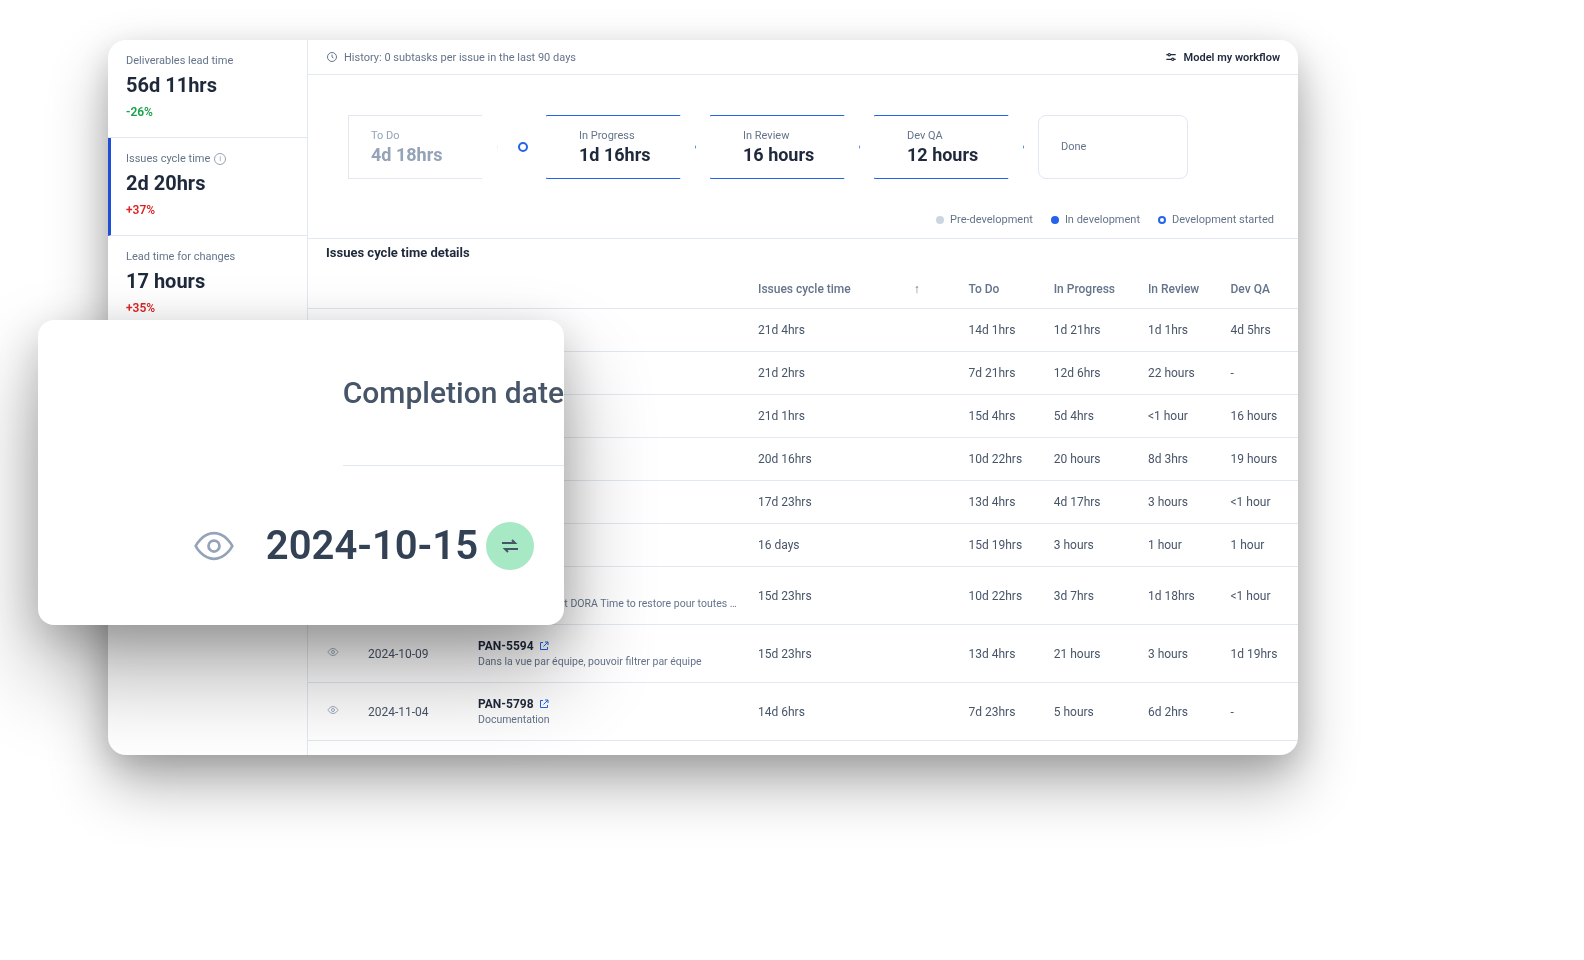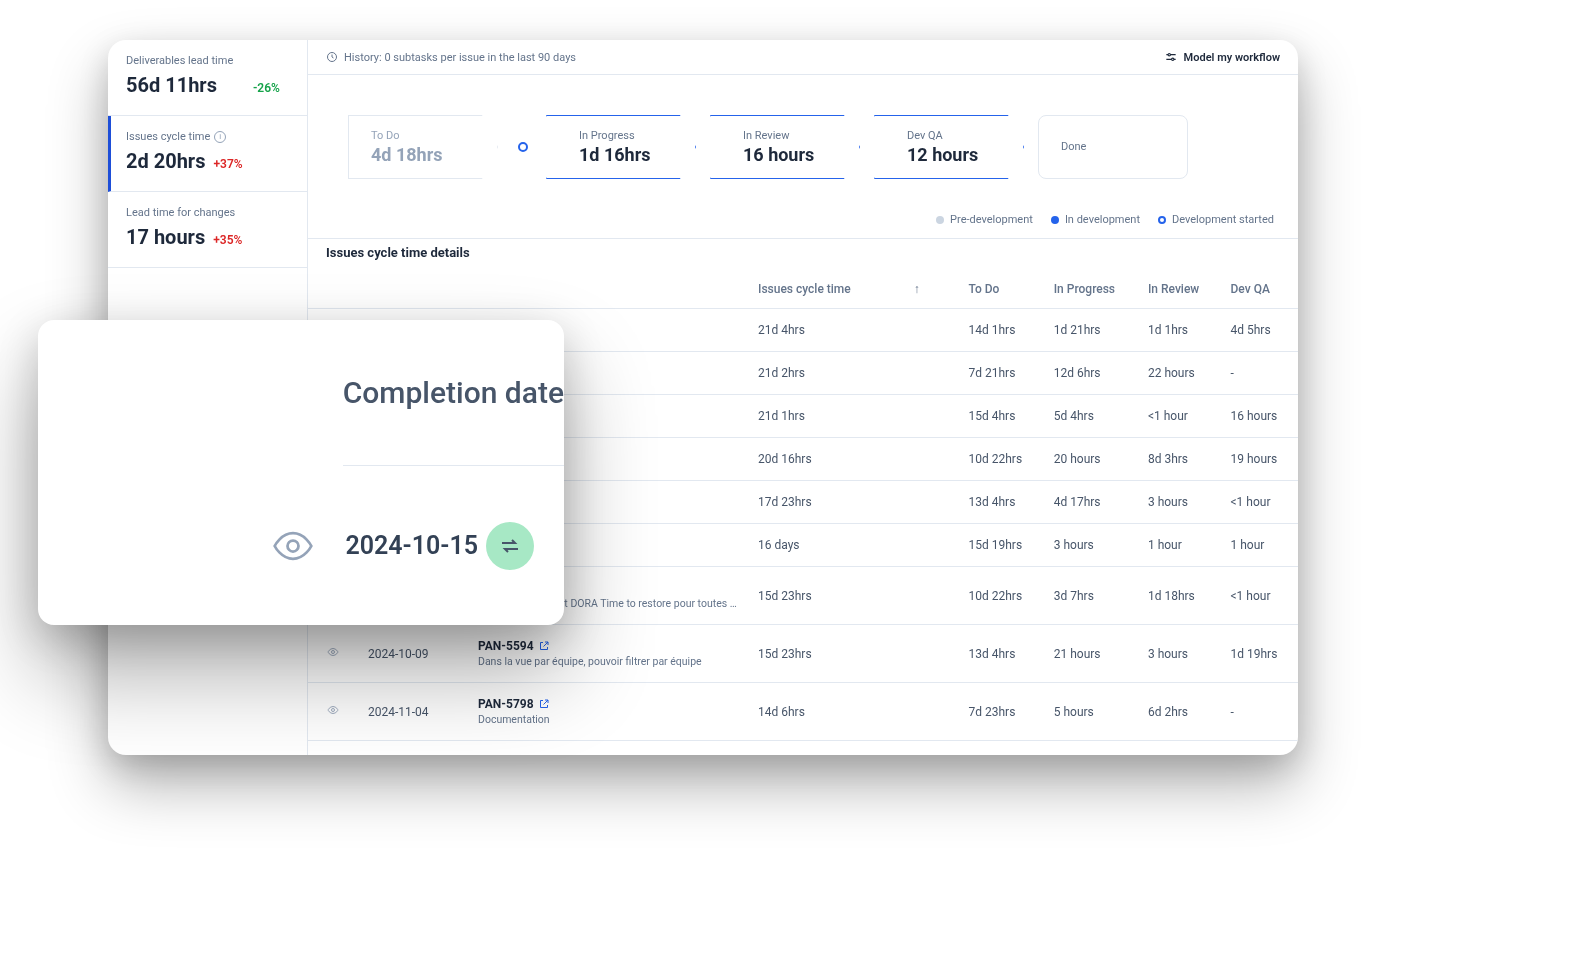--- a/index.html
+++ b/index.html
@@ -29,24 +29,24 @@
     overflow:hidden;
     color:var(--text-dark);
   }
   .app-body { display:flex; height:100%; }
 
   
   .metrics-col { width:200px; border-right:1px solid var(--border); display:flex; flex-direction:column; }
   .metric-box { padding:14px 16px 18px 18px; border-bottom:1px solid var(--border); }
   .metric-box.active { border-left:3px solid var(--accent-blue); padding-left:15px; background:#fff; }
   .metric-label { font-size:11px; color:var(--text-muted); margin-bottom:6px; display:flex; align-items:center; gap:4px; }
-  .metric-value-row { display:flex; align-items:baseline; gap:8px; }
+  .metric-value-row { display:flex; align-items:baseline; gap:8px;flex-direction:column; }
   .metric-value { font-size:20px; font-weight:700; color:var(--text-dark); }
   .metric-delta { font-size:12px; font-weight:600; }
-  .delta-green { color:var(--green);margin-left:28px; }
+  .delta-green { color:var(--green); }
   .delta-red { color:var(--red); }
   .info-dot { width:12px; height:12px; border:1.5px solid var(--text-light); border-radius:50%; display:inline-flex; align-items:center; justify-content:center; font-size:8px; color:var(--text-light); }
 
   
   .main-col { flex:1; display:flex; flex-direction:column; }
 
   
   .header-strip { display:flex; align-items:center; justify-content:space-between; padding:10px 18px; border-bottom:1px solid var(--border); font-size:11px; color:var(--text-muted); }
   .history-group { display:flex; align-items:center; gap:6px; }
   .clock-icon { width:12px; height:12px; }
@@ -124,21 +124,21 @@
     font-size:30px; font-weight:500; color:var(--text-mid);
     border-bottom:1px solid var(--border);
   }
   .popover-body {
     flex:1;
     display:flex; align-items:center;
     padding:0 30px;
     gap:30px;
   }
   .popover-eye { width:44px; height:44px; color:#94a3b8; }
-  .popover-date { flex:1; text-align:center; font-size:25px; font-weight:600; color:#334155; display:flex; align-items:center; justify-content:center; gap:8px; }
+  .popover-date { flex:1; text-align:center; font-size:40px; font-weight:600; color:#334155; display:flex; align-items:center; justify-content:center; gap:8px; }
   .swap-badge { width:48px; height:48px; border-radius:50%; background:#a7e8c5; display:flex; align-items:center; justify-content:center; color:#475569; }
   .swap-badge svg { width:24px; height:24px; }
 </style>
 </head>
 <body>
 
 <div class="app-card">
   <div class="app-body">
 
     <div class="metrics-col" id="metrics-col">

